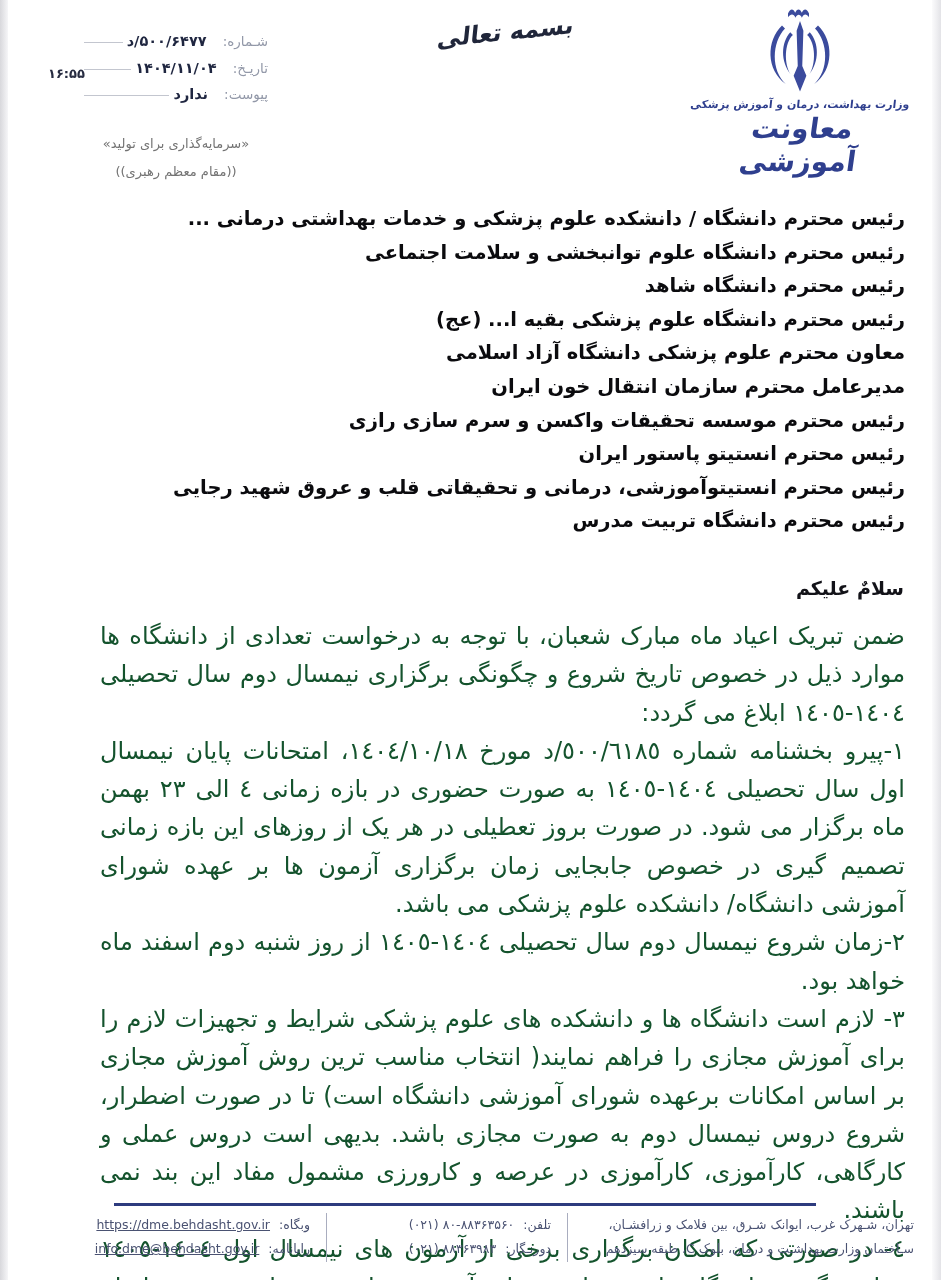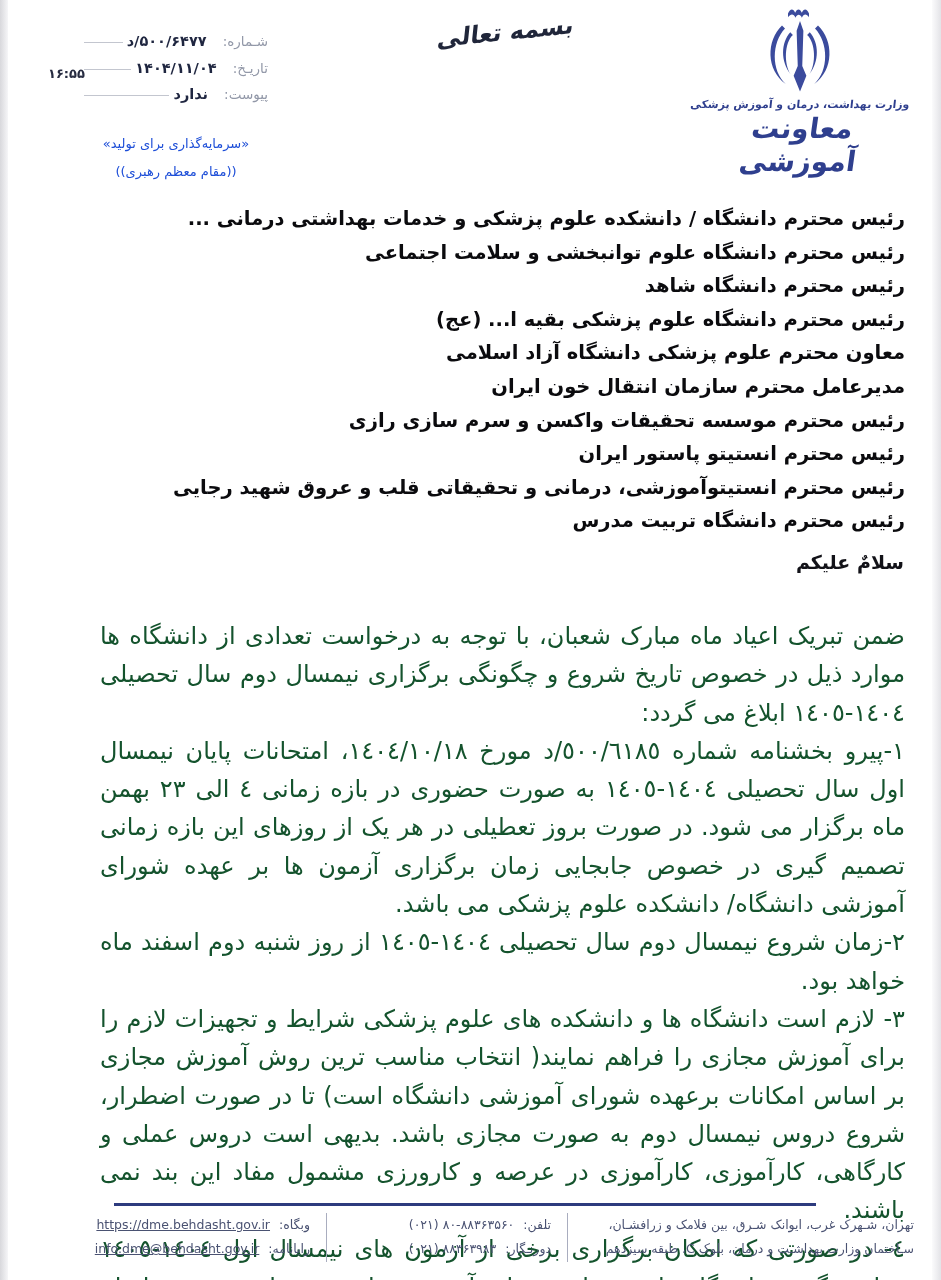--- a/index.html
+++ b/index.html
@@ -22,27 +22,27 @@
 
   .besmele{position:absolute;left:437px;top:18px;font-size:24px;font-weight:700;
            color:#20263a;transform:rotate(-6deg) skewX(-12deg);}
 
   .letterhead{position:absolute;left:688px;top:6px;width:224px;text-align:center;color:#32418f;}
   .emblem{display:block;margin:0 auto;}
   .ministry{font-size:11px;font-weight:700;margin-top:2px;transform:skewX(-6deg);color:#2f3f8e;}
   .dept{font-size:28px;font-weight:700;margin-top:1px;transform:skewX(-8deg);color:#2f3f8e;}
 
   .slogan{position:absolute;left:76px;top:130px;width:200px;text-align:center;direction:rtl;
-          font-size:13px;color:#1d4ed8;line-height:2.15;font-weight:500;}
+          font-size:13px;color:#737373;line-height:2.15;font-weight:500;}
 
   .recipients{position:absolute;top:202px;right:36px;left:40px;direction:rtl;text-align:right;
               font-size:19.5px;font-weight:700;color:#0b0b0e;line-height:33.6px;}
   .recipient{white-space:nowrap;}
 
-  .salutation{position:absolute;top:551px;right:37px;direction:rtl;font-size:19px;
+  .salutation{position:absolute;top:577px;right:37px;direction:rtl;font-size:19px;
               font-weight:700;color:#121218;}
 
   .body-text{position:absolute;top:617px;right:36px;left:100px;direction:rtl;
              text-align:justify;font-size:24px;color:#14532d;line-height:38.3px;}
   .body-text p{margin:0;}
 
   .footer-rule{position:absolute;top:1203px;left:114px;width:702px;
                border-top:3px solid #2d3b7e;}
   .footer{position:absolute;top:1213px;right:11px;left:60px;display:flex;direction:rtl;
           color:#4a5272;font-size:12.5px;line-height:1.95;}

